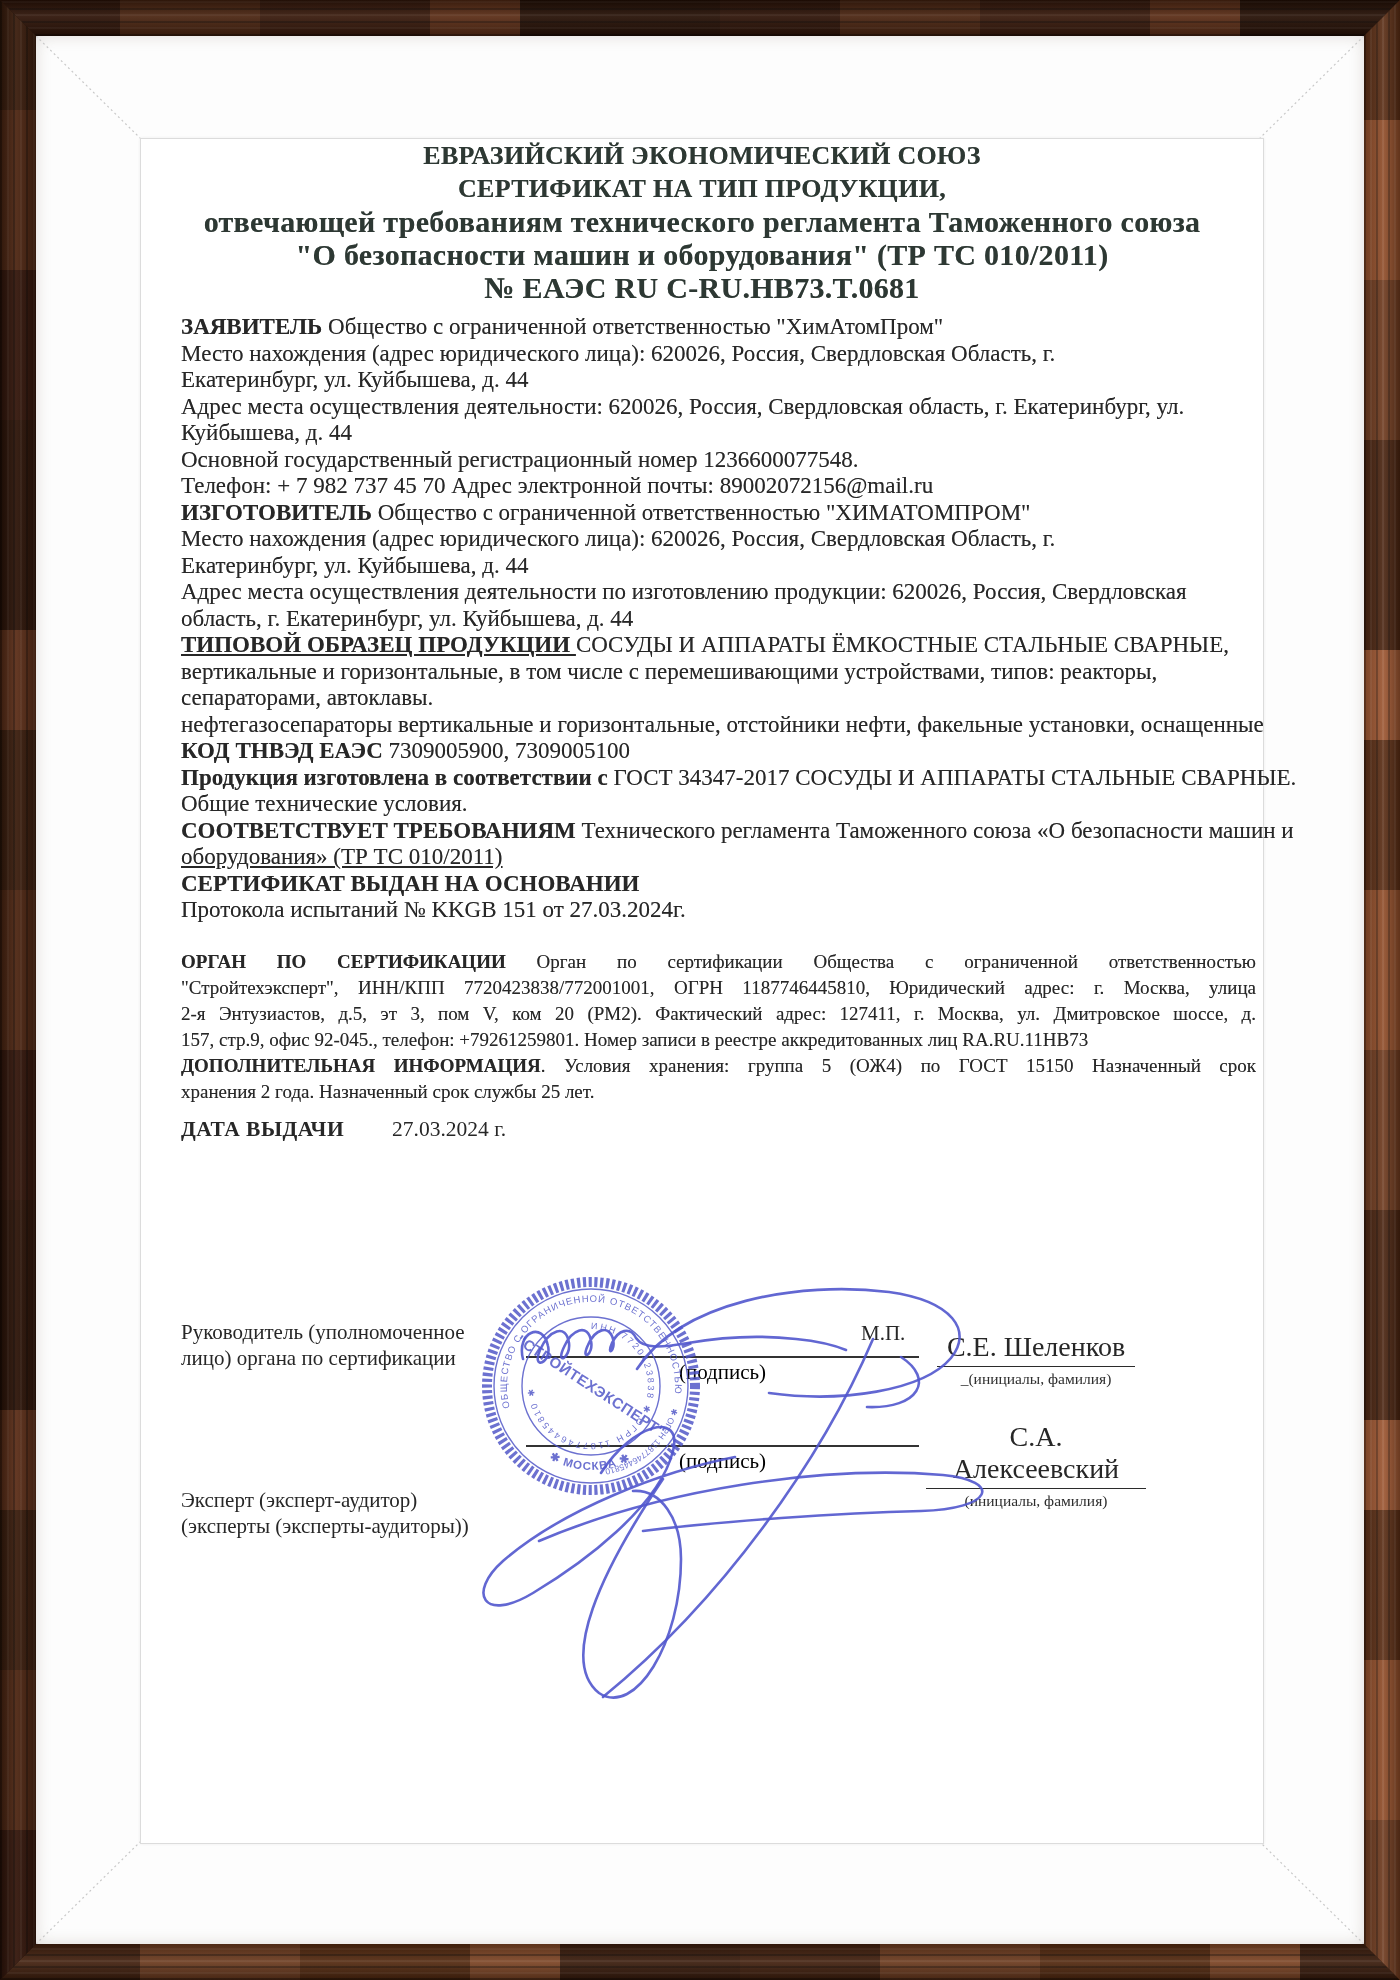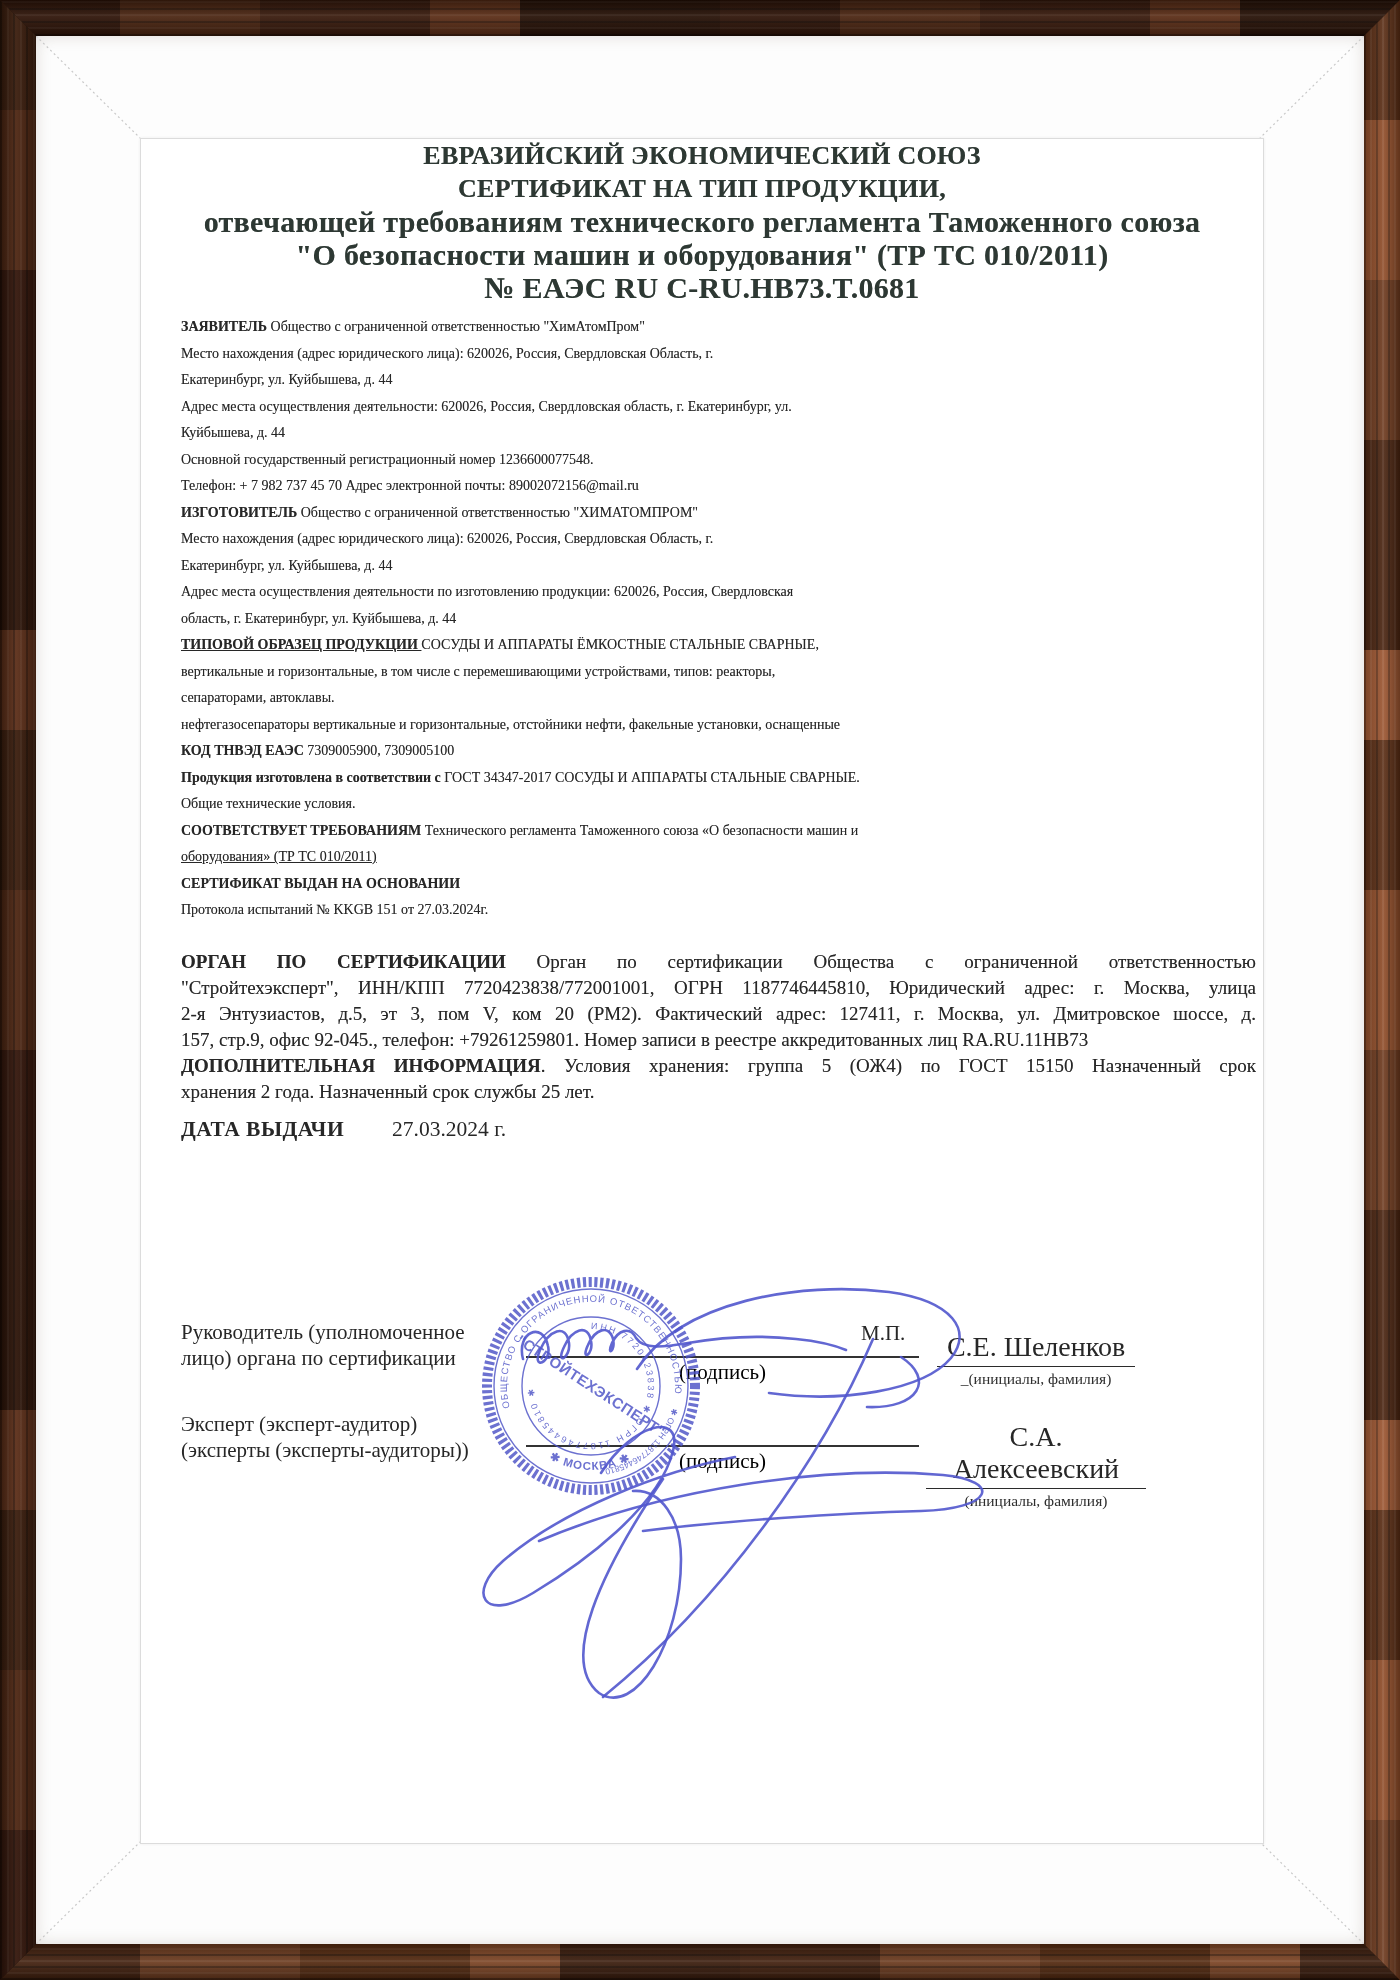--- a/index.html
+++ b/index.html
@@ -41,35 +41,35 @@
 
   
   .titleblock{}
   .tl{font-weight:bold;text-align:center;line-height:33px;font-size:30px;color:#2d3833;
       letter-spacing:.3px;text-shadow:0 0 .5px rgba(45,56,51,.55);}
   .tl:nth-child(1),.tl:nth-child(2){font-size:26px;}
 
   
   .textcol{margin-left:40px;width:1075px;}
   #bodylines{margin-top:10px;}
-  .line{white-space:nowrap;line-height:26.5px;font-size:14px;text-shadow:0 0 .5px rgba(40,40,40,.45);}
+  .line{white-space:nowrap;line-height:26.5px;font-size:23px;text-shadow:0 0 .5px rgba(40,40,40,.45);}
   .orgblock .line{font-size:19px;line-height:26px;}
   #orgblock{margin-top:25px;}
   .line.just{white-space:normal;text-align:justify;text-align-last:justify;}
   .b{font-weight:bold;}
   .u{text-decoration:underline;}
   .bu{font-weight:bold;text-decoration:underline;}
   .daterow{margin-top:9px;font-size:21.5px;line-height:30px;}
   .daterow .lbl{font-weight:bold;letter-spacing:.5px;margin-right:48px;}
 
   
   .abs{position:absolute;}
   .sig-label{font-size:21px;line-height:26px;}
   .r1{left:40px;top:1180px;}
-  .r2{left:40px;top:1272px;}
+  .r2{left:40px;top:1348px;}
   .mp{left:720px;top:1182px;font-size:21px;}
   .sigline{left:385px;width:393px;border-top:2px solid #333;}
   .sl1{top:1217px;} .sl2{top:1306px;}
   .sigcap{left:385px;width:393px;text-align:center;font-size:21px;color:#000000;}
   .sc1{top:1221px;} .sc2{top:1310px;}
   .namebox{left:785px;width:220px;text-align:center;}
   .n1{top:1192px;} .n2{top:1282px;}
   .name{display:inline-block;font-size:28px;border-bottom:1.6px solid #2b2b2b;padding:0 10px 3px;}
   .namecap{font-size:15.5px;margin-top:3px;color:#2f2f2f;}
 

